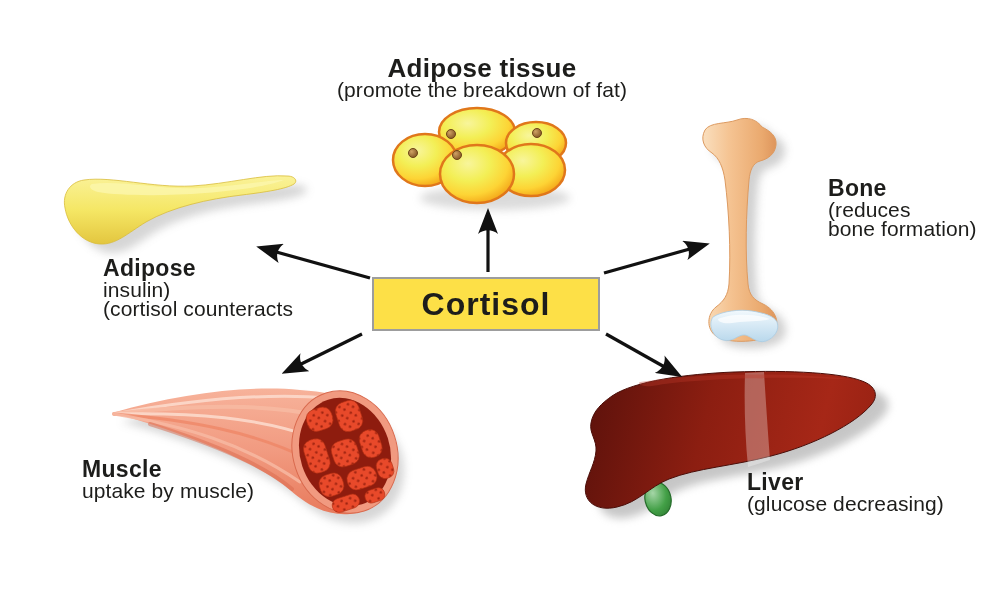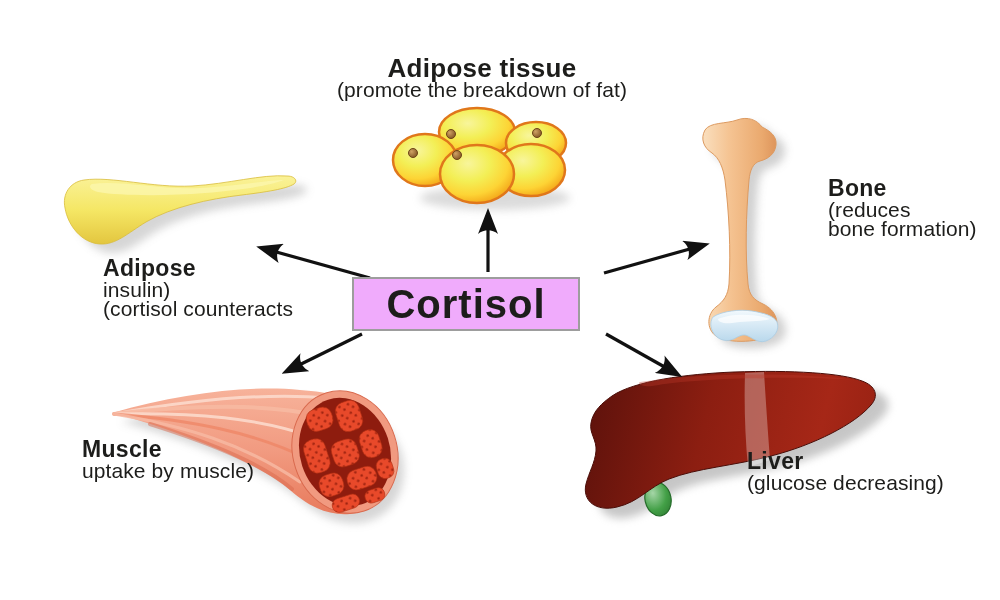--- a/index.html
+++ b/index.html
@@ -8,26 +8,26 @@
     font-family:"Liberation Sans","DejaVu Sans",sans-serif;color:#1d1d1b;
   }
   .art{position:absolute;left:0;top:0;}
   .node-label{position:absolute;}
   .organ-title{font-weight:bold;font-size:23px;letter-spacing:.3px;line-height:26px;}
   .organ-desc{font-weight:normal;font-size:21px;line-height:18.5px;letter-spacing:.1px;}
   .adipose-block{left:280px;top:55px;width:404px;text-align:center;}
   .adipose-block .organ-title{font-size:26px;text-align:center;}
   .pancreas-block{left:103px;top:255px;}
   .bone-block{left:787px;top:175px;margin-left:41px;}
-  .muscle-block{left:82px;top:436px;}
-  .liver-block{left:747px;top:448px;}
+  .muscle-block{left:82px;top:456px;}
+  .liver-block{left:747px;top:469px;}
   .cortisol-box{
-    position:absolute;left:352px;top:277px;width:228px;height:54px;box-sizing:border-box;
-    border:2px solid #9d9d9d;background:#f0abfc;display:flex;align-items:center;justify-content:center;
-    font-size:40px;font-weight:bold;letter-spacing:1px;
+    position:absolute;left:372px;top:277px;width:228px;height:54px;box-sizing:border-box;
+    border:2px solid #9d9d9d;background:#fde047;display:flex;align-items:center;justify-content:center;
+    font-size:32px;font-weight:bold;letter-spacing:1px;
   }
 </style>
 </head>
 <body>
 
 <div class="canvas">
 
   <svg class="art" width="1000" height="600" viewBox="0 0 1000 600">
     <defs>
       <filter id="soft" x="-40%" y="-40%" width="180%" height="180%">

